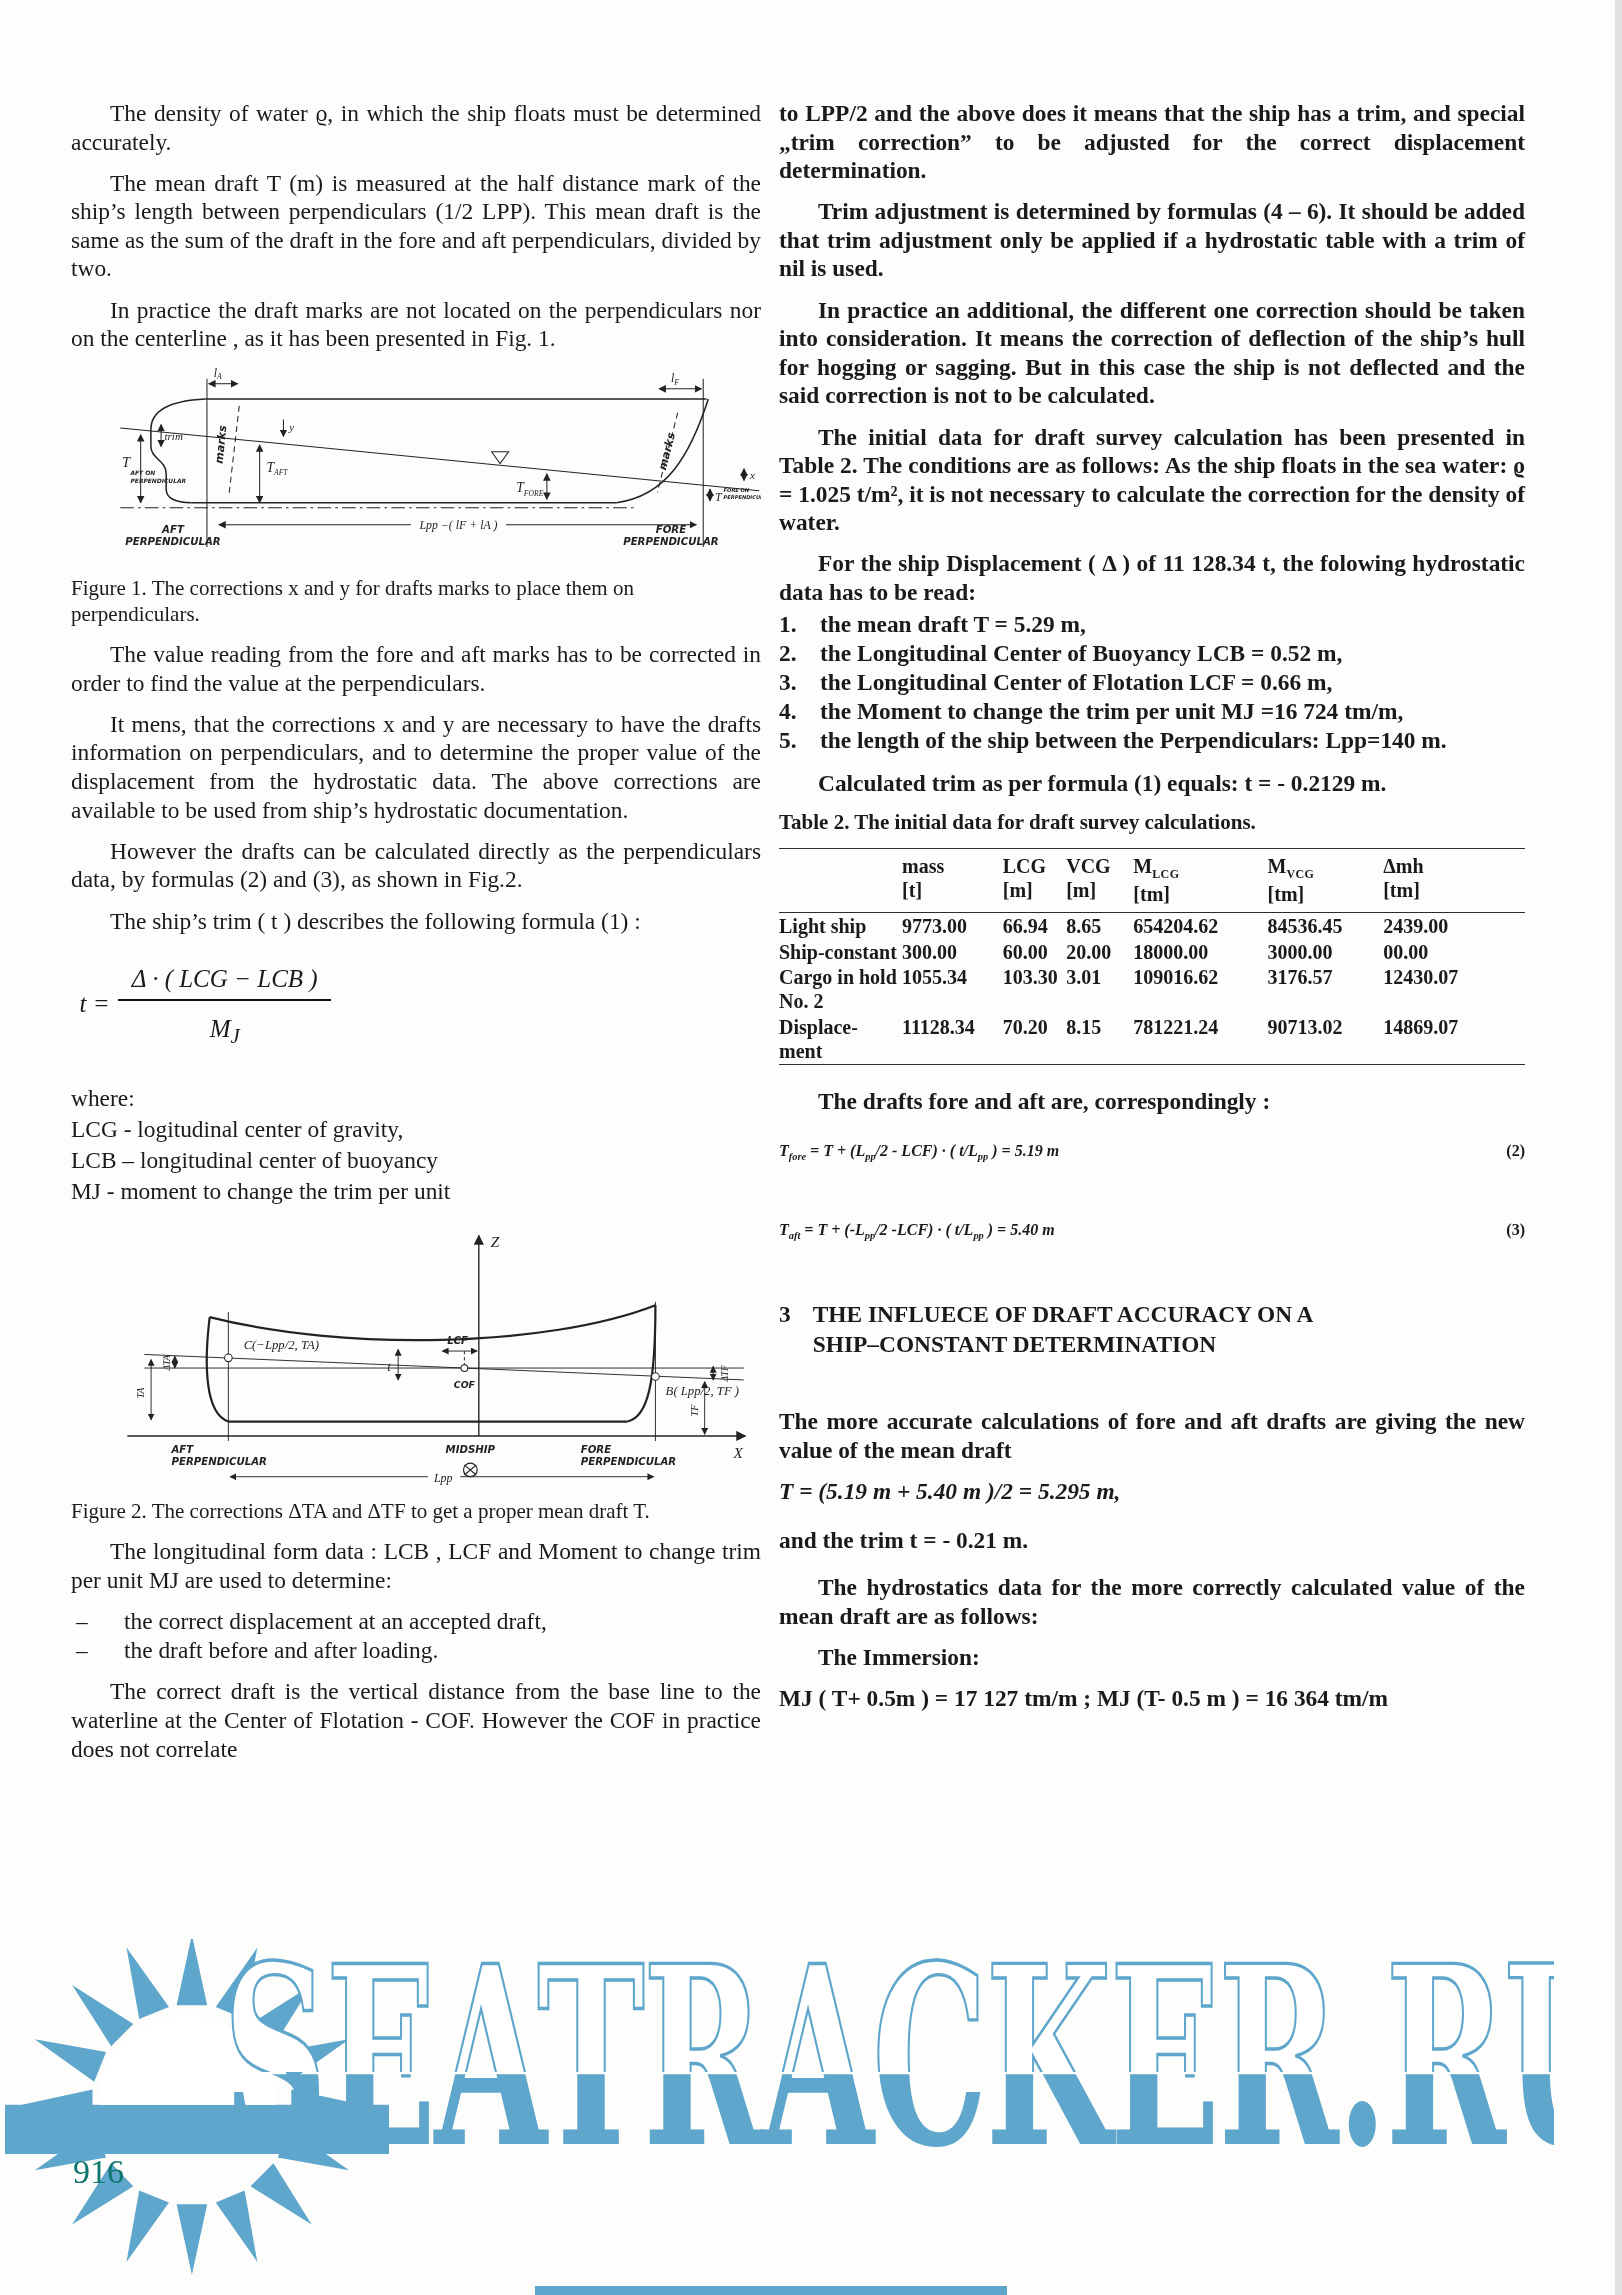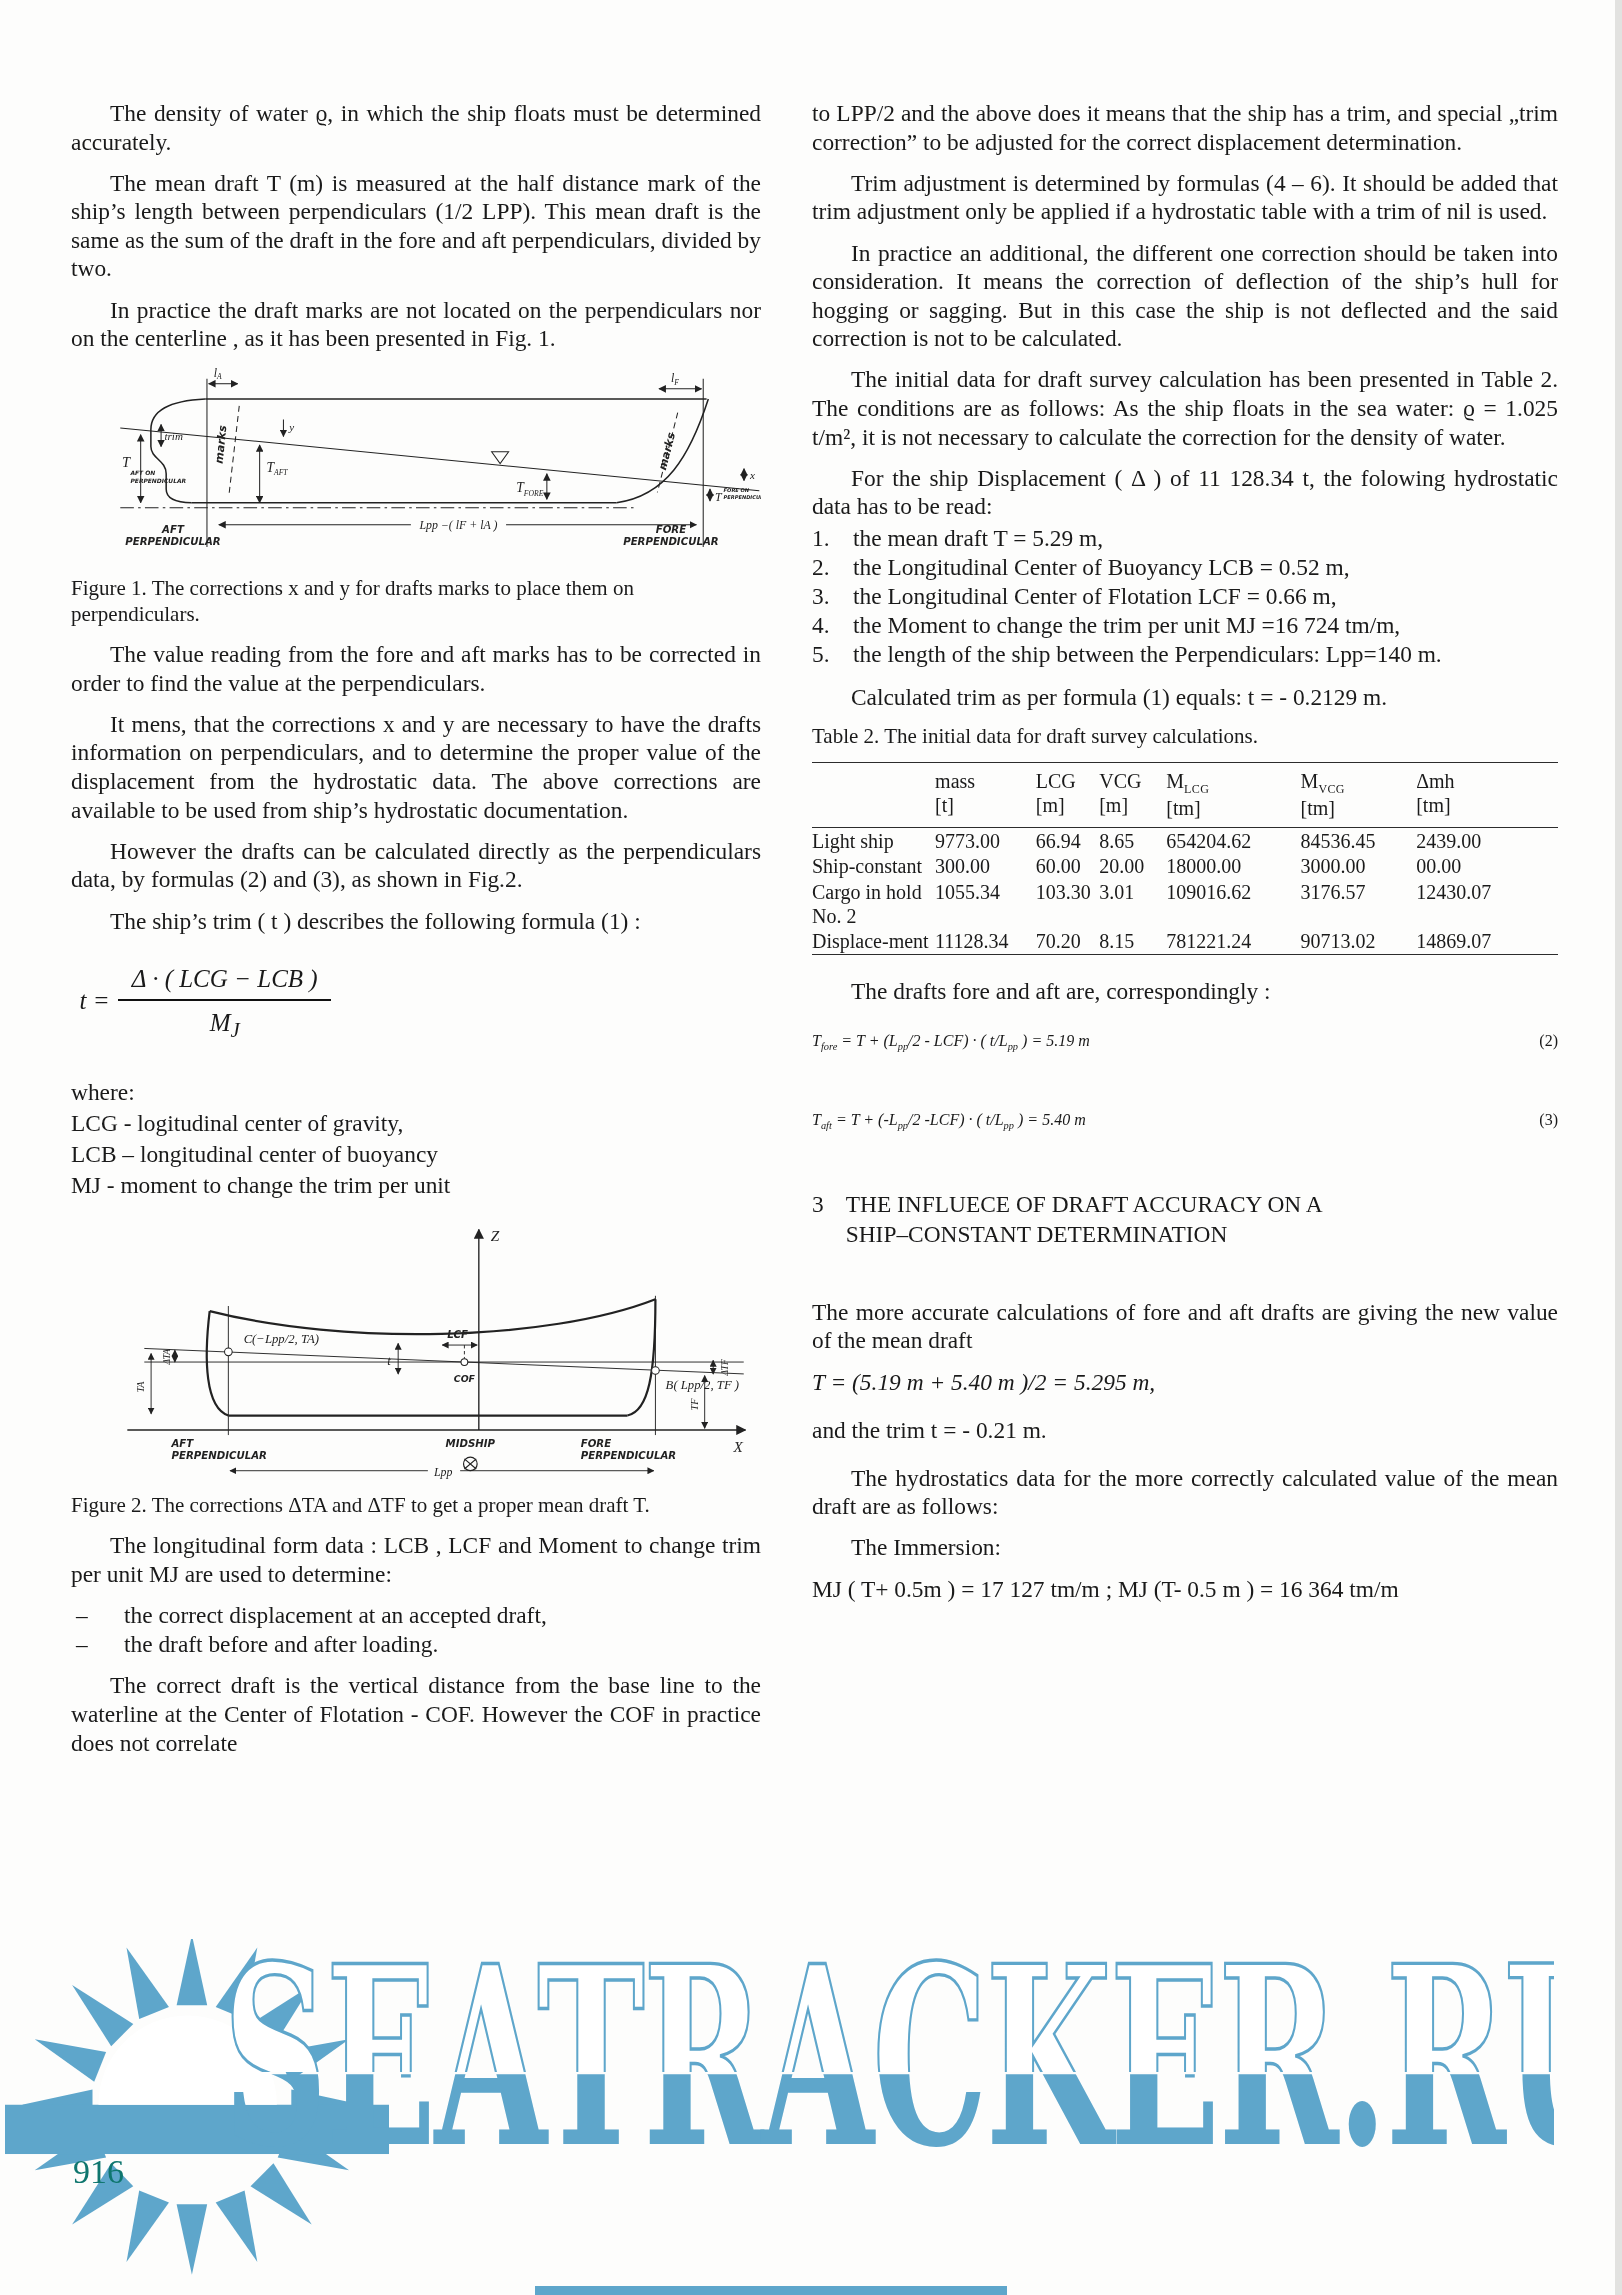--- a/index.html
+++ b/index.html
@@ -1,29 +1,29 @@
 <!DOCTYPE html>
 <html style="font-size:13.6px"><head>
 <meta charset="utf-8">
 <style>
   html,body{margin:0;padding:0;background:#9a9a9a;}
   .page{position:relative;width:1623px;height:2295px;background:#fdfdfc;overflow:hidden;
         font-family:"Liberation Serif","DejaVu Serif",serif;color:#1a1a1a;}
   .col{position:absolute;top:99px;text-align:justify;font-size:23.4px;line-height:1.22;z-index:2;}
   .col-left{left:71px;width:690px;}
-  .col-right{left:812px;width:746px;}
+  .col-right{left:779px;width:746px;font-weight:bold;}
   .col p{margin:0 0 12.7px 0;}
   .ind{text-indent:39px;}
   .fig{margin:8.5px 0 6.8px;}
   .fig svg{display:block;}
   .fig-caption{font-size:21px;line-height:1.22;text-align:left;margin:0 0 15.3px 0;}
   .formula-block{margin:29px 0 34px 8.5px;font-size:25px;}
   .frac{display:inline-flex;flex-direction:column;align-items:center;vertical-align:middle;margin-left:8.5px;}
   .frac .num{border-bottom:2.1px solid #111;padding:0 13.6px 4.2px;}
-  .frac .den{padding-top:7px;}
+  .frac .den{padding-top:13px;}
   .where-block{margin:5.1px 0 15.3px 0;text-align:left;}
   .where-block div{line-height:1.32;}
   .dash-item{display:flex;text-align:left;line-height:1.25;}
   .dash-item .dash{width:53px;flex:0 0 53px;padding-left:5.1px;box-sizing:border-box;}
   .num-item{display:flex;text-align:left;line-height:1.24;}
   .num-item .n{width:41px;flex:0 0 41px;}
   .num-item .t{flex:1;}
   .tbl-caption{font-size:21px;text-align:left;margin:8.5px 0 8.5px 0;}
   table.t2{width:100%;border-collapse:collapse;table-layout:fixed;font-size:20px;line-height:1.2;
            border-top:1.7px solid #2c2c2c;border-bottom:1.7px solid #2c2c2c;margin-bottom:22px;}

